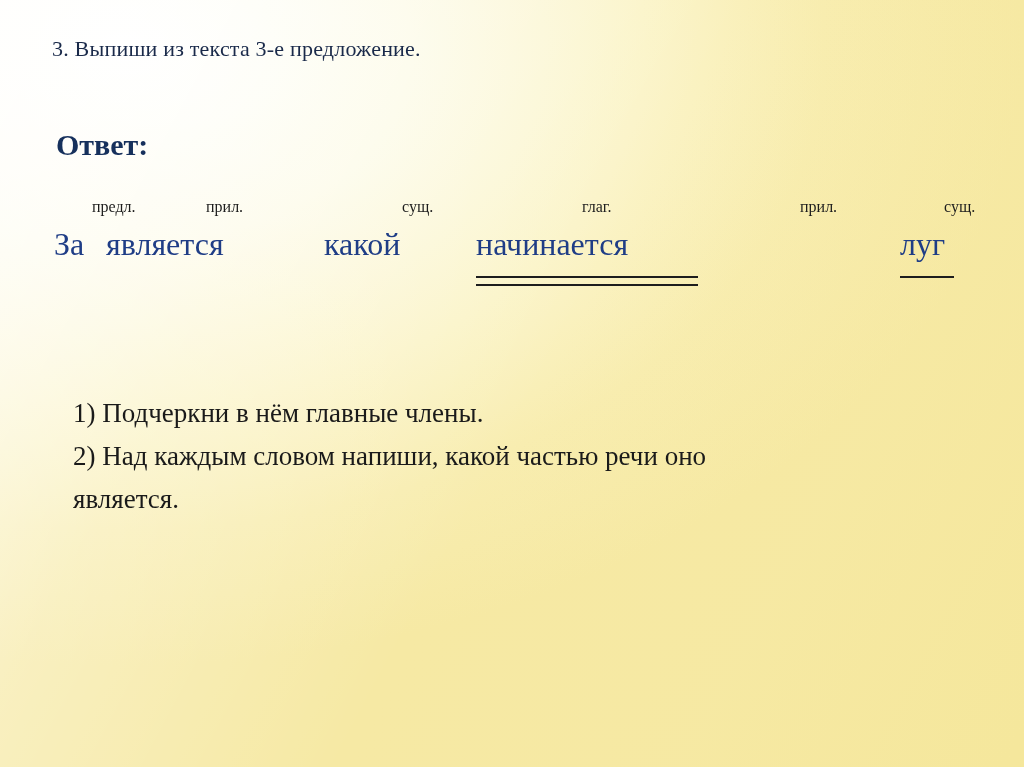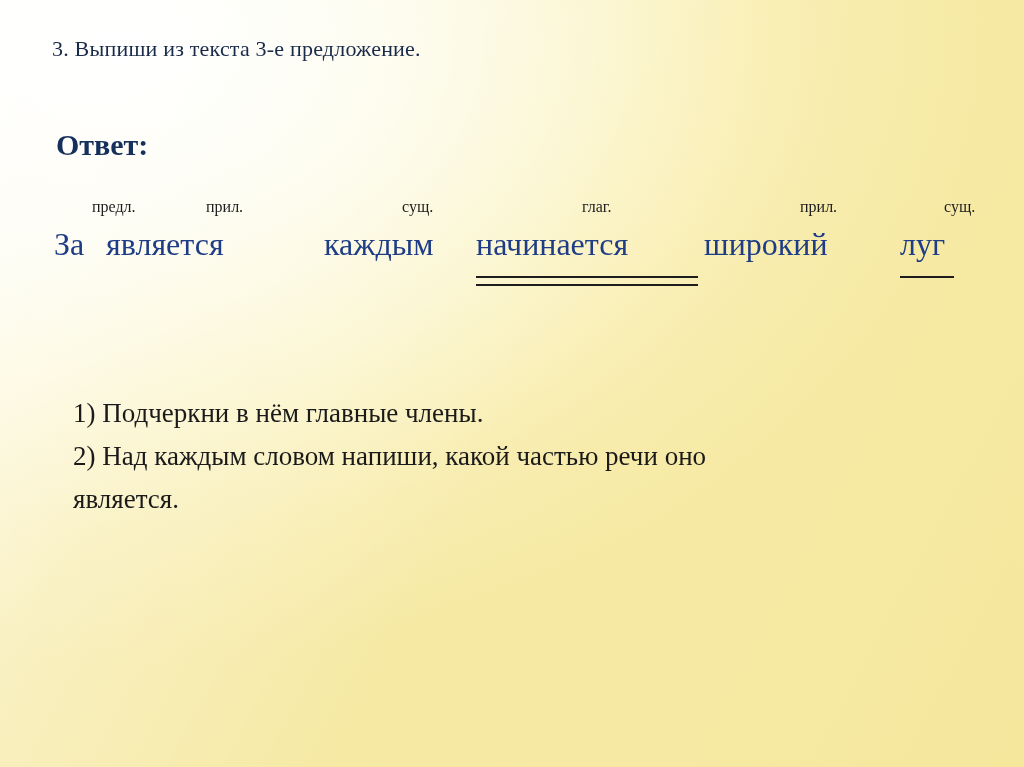--- a/index.html
+++ b/index.html
@@ -124,23 +124,22 @@
         <span class="tag" style="left:118px">прил.</span>
         <span class="tag" style="left:314px">сущ.</span>
         <span class="tag" style="left:494px">глаг.</span>
         <span class="tag" style="left:712px">прил.</span>
         <span class="tag" style="left:856px">сущ.</span>
       </div>
 
       <div class="sentence-row">
         <span class="word" style="left:10px">За</span>
         <span class="word" style="left:62px">является</span>
-        <span class="word" style="left:280px">каждым</span>
+        <span class="word" style="left:280px">какой</span>
         <span class="word" style="left:432px">начинается</span>
-        <span class="word" style="left:660px">широкий</span>
         <span class="word" style="left:856px">луг</span>
 
         <span class="u-single" style="left:856px; width:54px; top:50px"></span>
 
         <span class="u-double-a" style="left:432px; width:222px; top:50px"></span>
         <span class="u-double-b" style="left:432px; width:222px; top:58px"></span>
       </div>
     </div>
 
     <div class="instructions">

